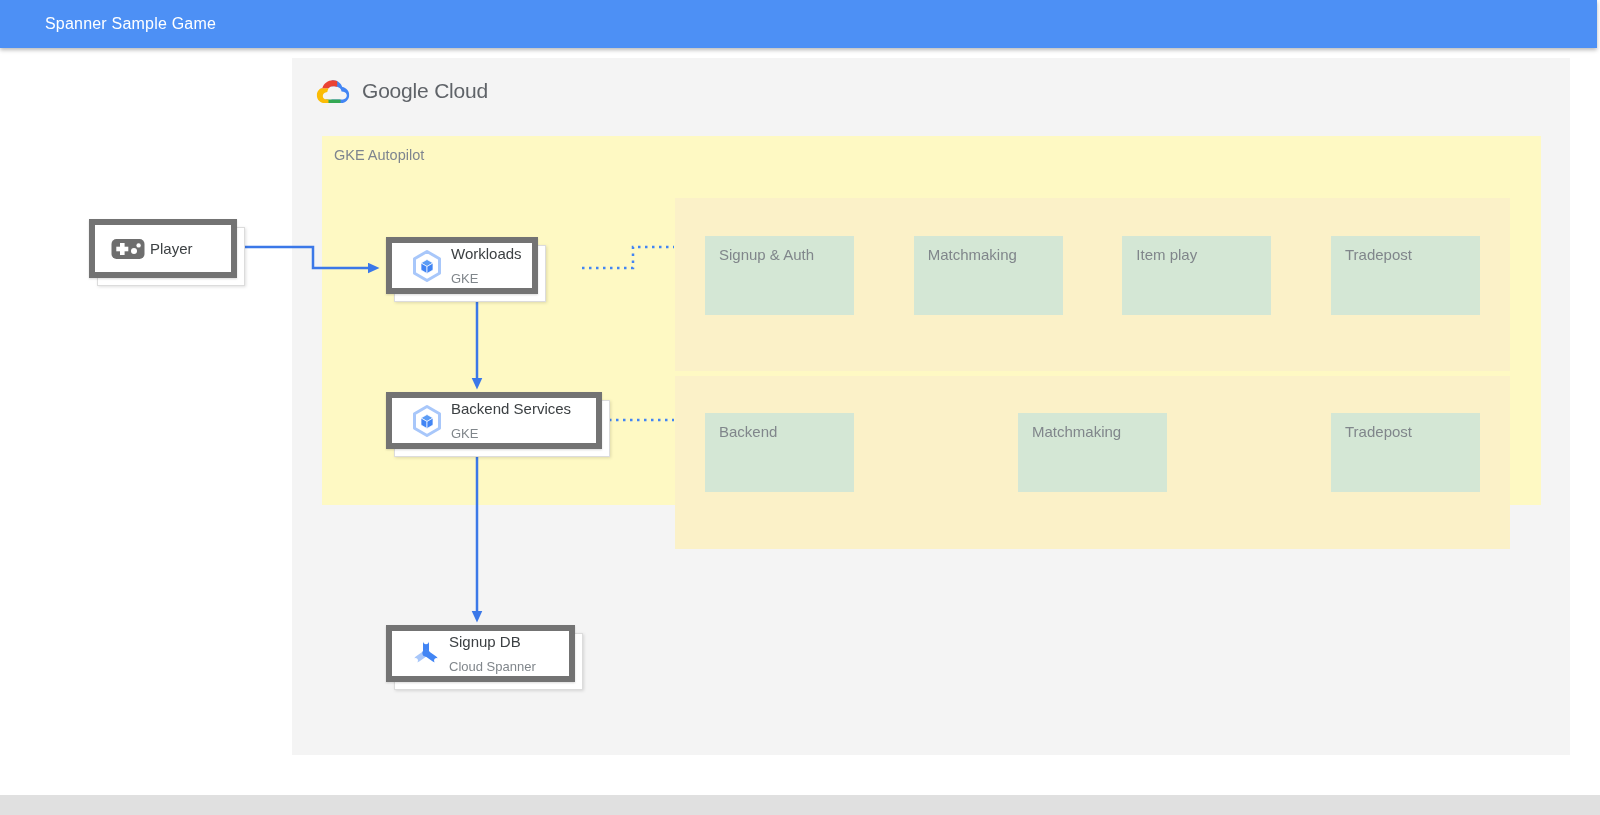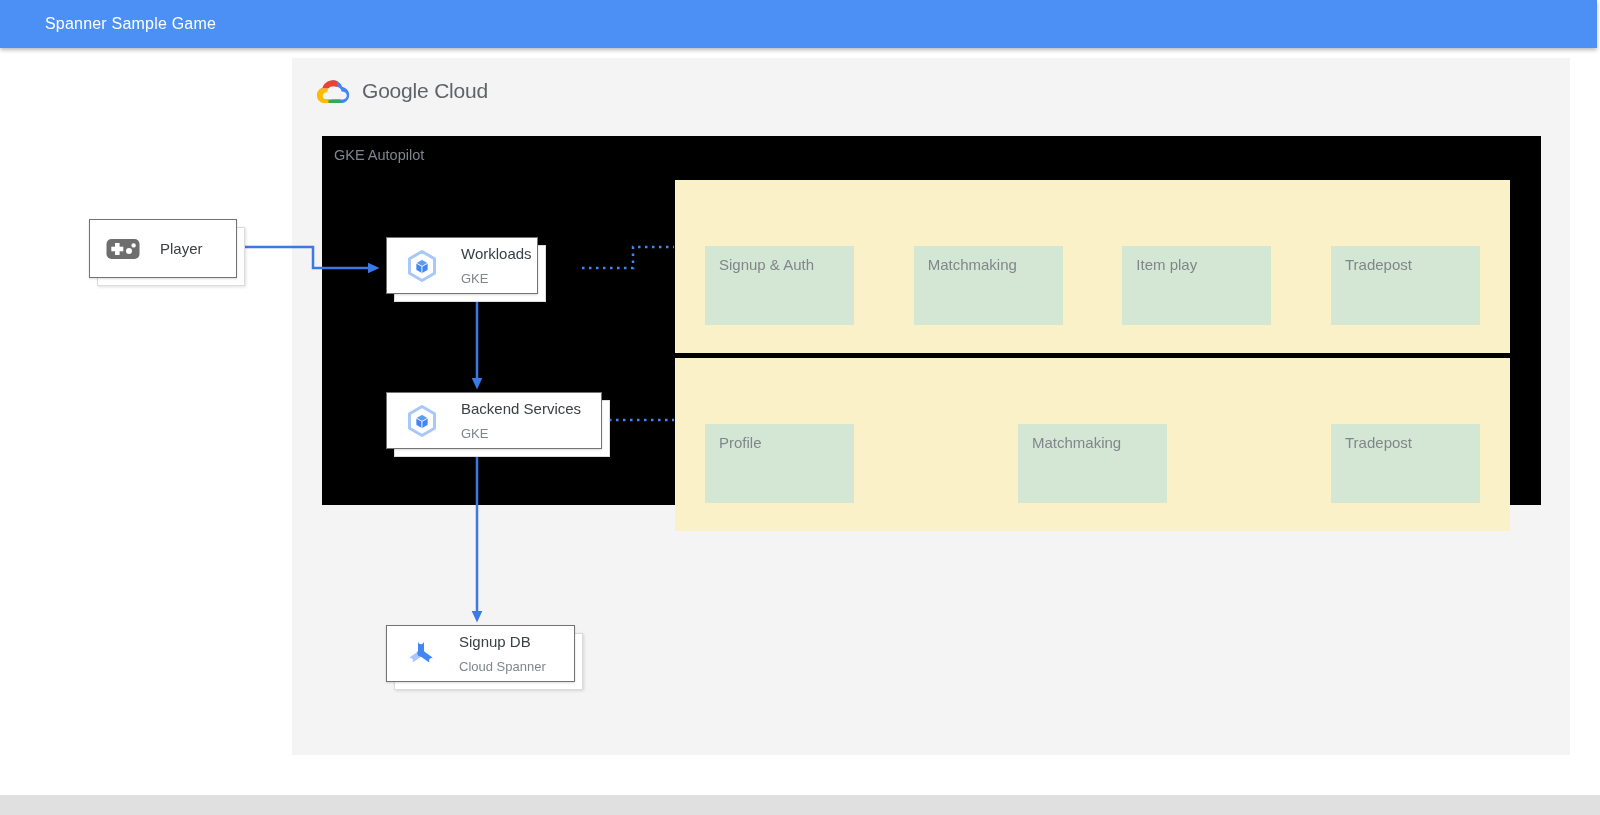--- a/index.html
+++ b/index.html
@@ -19,46 +19,46 @@
   .panel {
     position:absolute; left:292px; top:58px; width:1278px; height:697px;
     background:#F4F4F4;
   }
   
   .gcp-logo { position:absolute; left:315px; top:76px; display:flex; align-items:center; gap:11px; z-index:3; }
   .gcp-logo-text { font-size:21px; color:#5F6368; letter-spacing:-0.2px; }
   
   .gke-zone {
     position:absolute; left:322px; top:136px; width:1219px; height:369px;
-    background:#000000; z-index:0;
+    background:#fef9c3; z-index:0;
   }
   .gke-zone-label { position:absolute; left:12px; top:11px; font-size:14.5px; color:#7E858F; }
   
   .service-row {
     position:absolute; left:353px; width:835px; height:173px; background:#FBF1C8;
-    display:flex; justify-content:space-between; padding:0 30px; align-items:center;
+    display:flex; justify-content:space-between; padding:0 30px; align-items:flex-start;margin-top:18px;
   }
   .service-row.row1 { top:44px; }
   .service-row.row2 { top:222px; }
   .service-box {
     margin-top:38px; width:149px; height:79px; background:#D4E7D5;
     padding:10px 6px 0 14px;
   }
   .service-row.row2 .service-box { margin-top:37px; }
   .service-label { font-size:15px; color:#80868B; }
   
   .card-stack { position:absolute; z-index:4; }
   .card-back {
     position:absolute; left:8px; top:8px; width:100%; height:100%;
     background:#ffffff; border:1px solid #DCDCDC; box-shadow:1px 1px 3px rgba(0,0,0,0.13);
   }
   .card-front {
     position:absolute; left:0; top:0; width:100%; height:100%;
-    background:#ffffff; border:1px solid #737373; box-shadow:0 1px 2px rgba(0,0,0,0.15);
-    display:flex; align-items:center; padding-left:16px; gap:20px;
+    background:#ffffff; border:6px solid #737373; box-shadow:0 1px 2px rgba(0,0,0,0.15);
+    display:flex; align-items:center; padding-left:16px; gap:5px;
   }
   #card-player   { left:89px;  top:219px; width:148px; height:59px; }
   #card-workloads{ left:386px; top:237px; width:152px; height:57px; }
   #card-backend  { left:386px; top:392px; width:216px; height:57px; }
   #card-gamesdb  { left:386px; top:625px; width:189px; height:57px; }
   .node-text { display:flex; flex-direction:column; justify-content:center; }
   .node-title { font-size:15px; color:#3C4043; line-height:18px; }
   .node-sub   { font-size:13px; color:#80868B; line-height:16px; margin-top:8px; }
   .icon-wrap { display:flex; align-items:center; justify-content:center; flex:0 0 auto; }
   
@@ -108,21 +108,21 @@
     <div class="service-box">
       <span class="service-label">Item play</span>
     </div>
     <div class="service-box">
       <span class="service-label">Tradepost</span>
     </div>
   </div>
 
   <div class="service-row row2">
     <div class="service-box">
-      <span class="service-label">Profile</span>
+      <span class="service-label">Backend</span>
     </div>
     <div class="service-box">
       <span class="service-label">Matchmaking</span>
     </div>
     <div class="service-box">
       <span class="service-label">Tradepost</span>
     </div>
   </div>
 </div>
 

